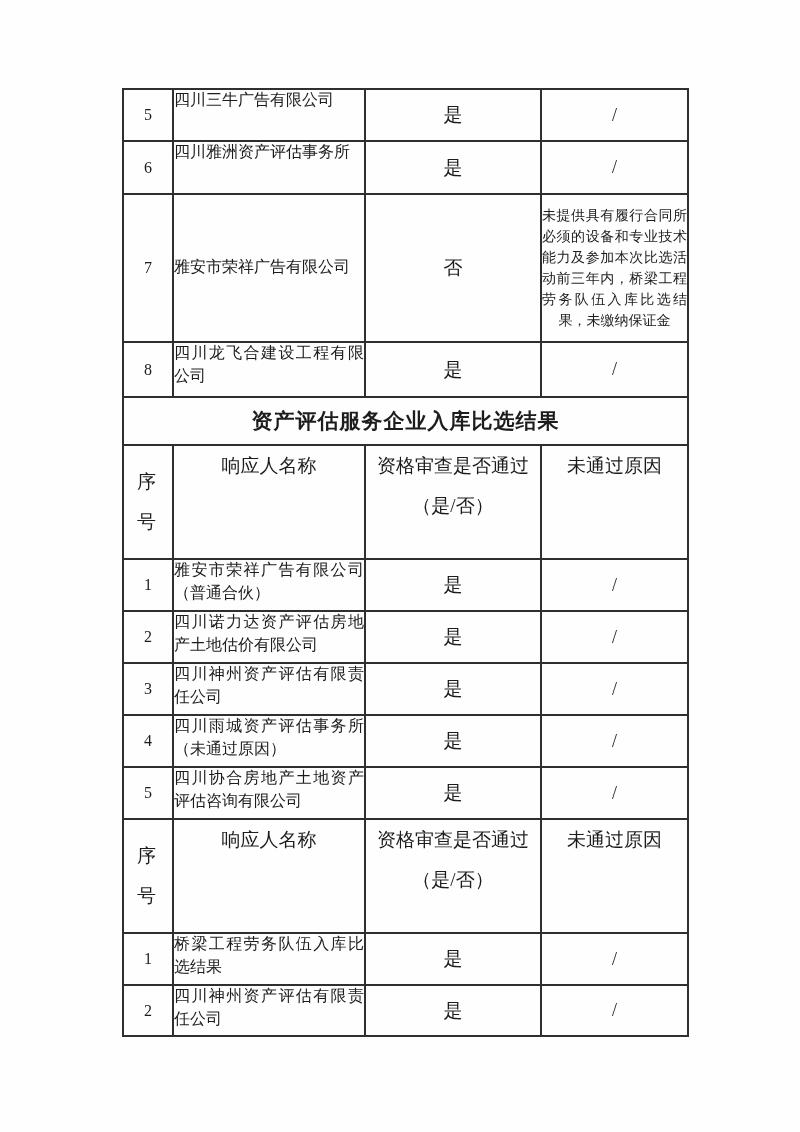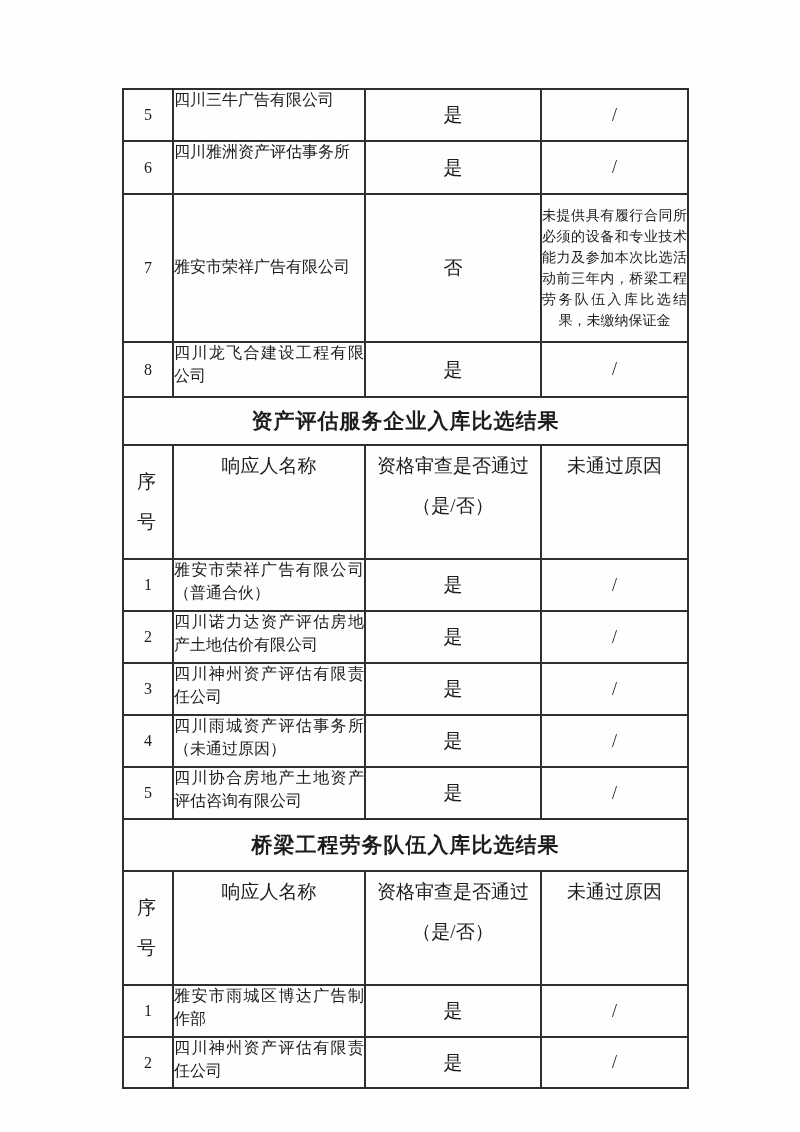--- a/index.html
+++ b/index.html
@@ -167,37 +167,34 @@
         <td class="pass">是</td>
         <td class="slash">/</td>
       </tr>
       <tr class="rh52">
         <td class="no">5</td>
         <td class="name">四川协合房地产土地资产评估咨询有限公司</td>
         <td class="pass">是</td>
         <td class="slash">/</td>
       </tr>
 
-      <tr class="rh52">
-        <td class="title" colspan="4">桥梁工程劳务队伍入库比选结果</td>
-      </tr>
       <tr class="rh80">
         <td class="hdr">
           <div class="seq-wrap">序号</div>
         </td>
         <td class="hdr">响应人名称</td>
         <td class="hdr">
           <div>资格审查是否通过</div>
           <div>（是/否）</div>
         </td>
         <td class="hdr">未通过原因</td>
       </tr>
       <tr class="rh52">
         <td class="no">1</td>
-        <td class="name">雅安市雨城区博达广告制作部</td>
+        <td class="name">桥梁工程劳务队伍入库比选结果</td>
         <td class="pass">是</td>
         <td class="slash">/</td>
       </tr>
       <tr class="rh51">
         <td class="no">2</td>
         <td class="name">四川神州资产评估有限责任公司</td>
         <td class="pass">是</td>
         <td class="slash">/</td>
       </tr>
     </tbody>

